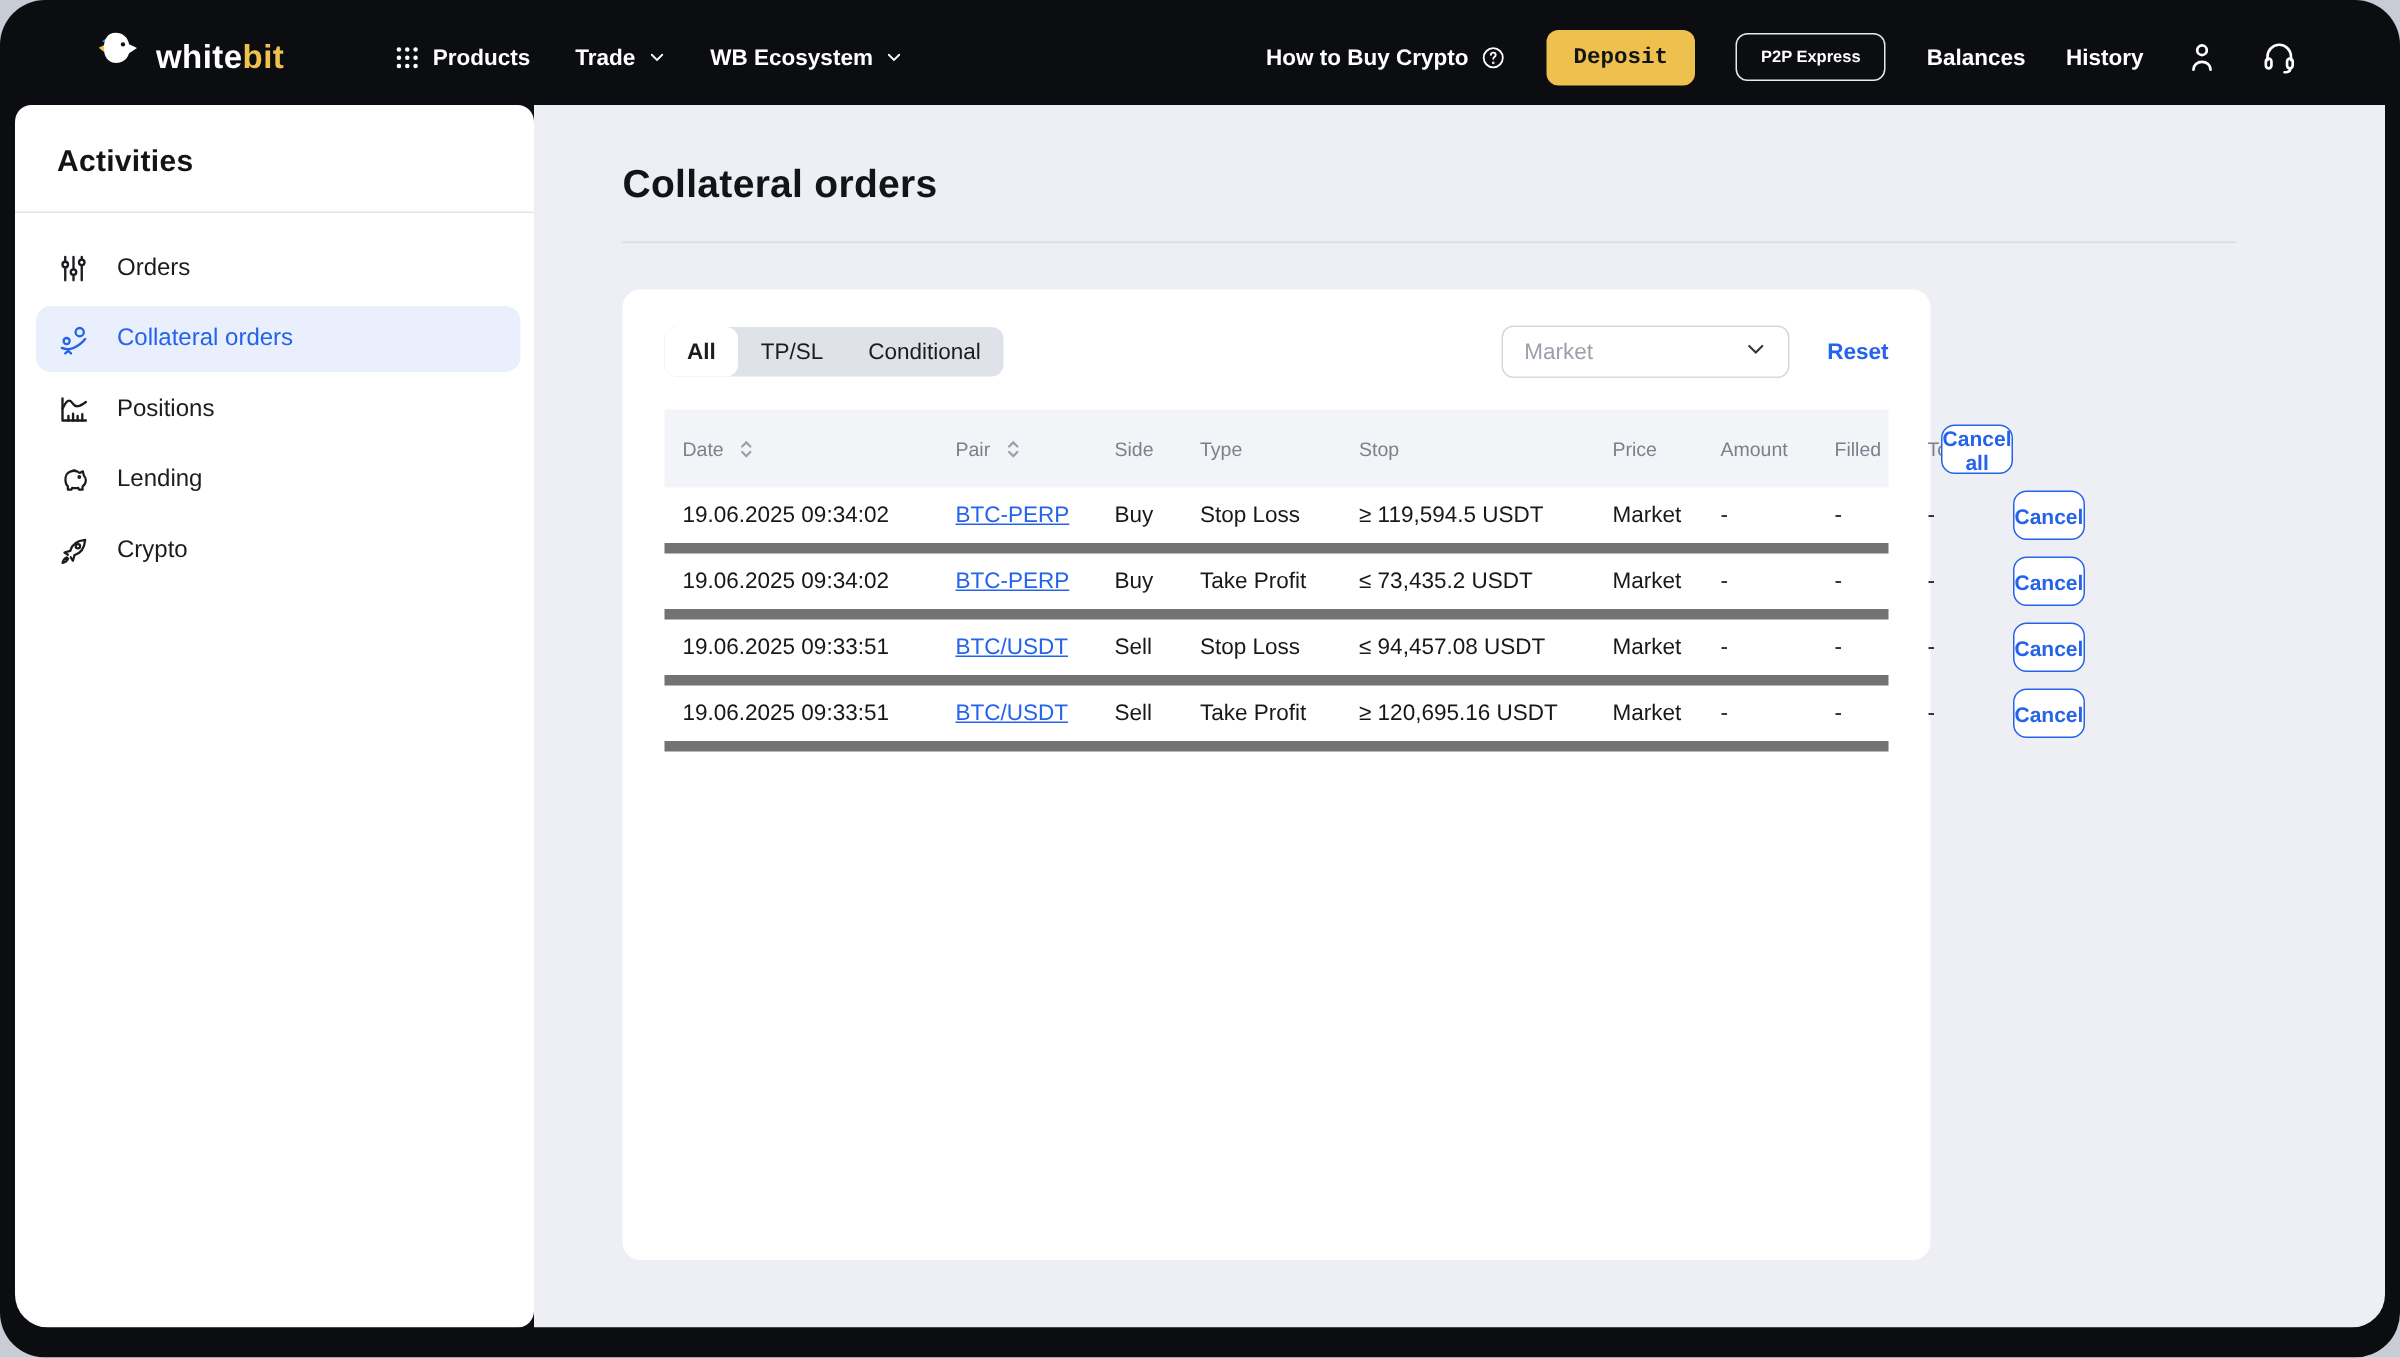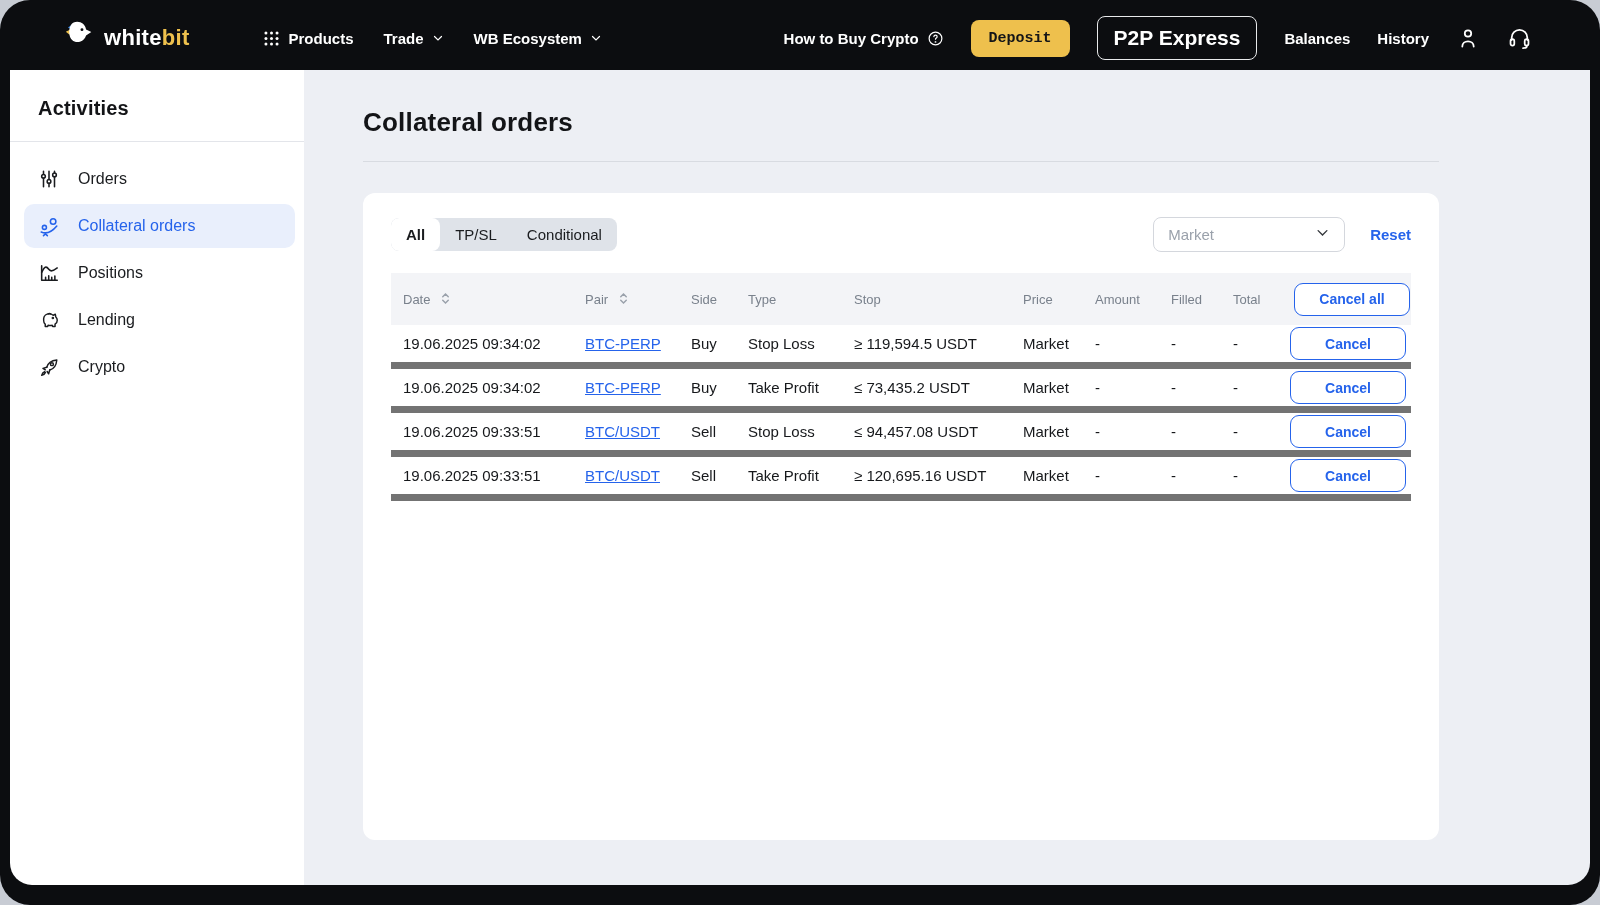--- a/index.html
+++ b/index.html
@@ -27,49 +27,49 @@
   .logo-text .bit { color: var(--brand-yellow, #eec04d); }
   .nav-item { display: flex; align-items: center; gap: 8px; font-size: 15px; font-weight: 600; color: #fff; cursor: pointer; white-space: nowrap; }
   .nav-item svg { display: block; }
   .btn-deposit {
     background: var(--brand-yellow, #eec04d); color: #131417; border: none;
     font-size: 15px; font-weight: 600; padding: 10px 18px; border-radius: 8px; cursor: pointer;
     font-family: Liberation Mono, monospace;
   }
   .btn-p2p {
     background: transparent; color: #fff; border: 1.5px solid #e8e9eb;
-    font-size: 21px; font-weight: 600; padding: 9px 16px; border-radius: 8px; cursor: pointer;
+    font-size: 11px; font-weight: 600; padding: 9px 16px; border-radius: 8px; cursor: pointer;
     font-family: inherit;
   }
   .nav-icon { cursor: pointer; display: flex; }
 
   
   .body-row { display: flex; height: 815px; border-radius: 0 0 22px 22px; overflow: hidden; }
 
   
-  .sidebar { width: 294px; background: #fff; flex-shrink: 0; }
+  .sidebar { width: 346px; background: #fff; flex-shrink: 0; border-radius: 11px; }
   .sidebar-header { padding: 27px 28px 21px 28px; }
   .sidebar-title { font-size: 20px; font-weight: 700; color: #131417; letter-spacing: .2px; }
   .sidebar-sep { border: 0; border-top: 1px solid #e3e5ea; }
   .side-nav { padding: 15px 9px 0 14px; }
   .side-item {
     display: flex; align-items: center; gap: 17px; height: 44px; padding: 0 13px;
     border-radius: 10px; font-size: 16px; color: #1a1c1f; cursor: pointer; margin-bottom: 3px;
   }
   .side-item .icon { width: 24px; height: 24px; display: flex; align-items: center; justify-content: center; color: #1a1c1f; }
   .side-item.active { background: #e9effc; color: var(--accent-blue, #2563eb); }
   .side-item.active .icon { color: var(--accent-blue, #2563eb); }
 
   
   .main { flex: 1; background: #edeff4; padding: 37px 0 0 59px; }
   .page-title { font-size: 26px; font-weight: 700; color: #131417; letter-spacing: .2px; }
   .title-sep { width: 1076px; border: 0; border-top: 1px solid #d8dbe1; margin-top: 23px; }
 
   .card {
-    width: 1076px; height: 647px; background: #fff; border-radius: 12px;
+    width: 872px; height: 647px; background: #fff; border-radius: 12px;
     margin-top: 31px; padding: 24px 28px;
   }
   .card-top { display: flex; align-items: center; justify-content: space-between; margin-bottom: 21px; }
   .segmented { display: flex; background: #dfe3e9; border-radius: 8px; overflow: hidden; }
   .seg-tab { padding: 8px 15px; font-size: 15px; color: #1a1c1f; cursor: pointer; border-radius: 8px; white-space: nowrap; }
   .seg-tab.active { background: #fff; font-weight: 600; }
   .filters { display: flex; align-items: center; gap: 25px; }
   .select {
     width: 192px; height: 35px; border: 1px solid #d4d7dd; border-radius: 8px;
     display: flex; align-items: center; justify-content: space-between; padding: 0 14px;
@@ -78,21 +78,21 @@
   .select .placeholder { font-size: 15px; color: #9aa1ab; }
   .reset-link { font-size: 15px; font-weight: 600; color: var(--accent-blue, #2563eb); text-decoration: none; cursor: pointer; }
 
   
   .grid-cols {
     display: grid;
     grid-template-columns: 182px 106px 57px 106px 169px 72px 76px 62px 57px minmax(0,1fr);
     align-items: center;
   }
   .thead { background: #f3f4f7; height: 52px; padding-left: 12px; color: #79818c; font-size: 13px; }
-  .th { display: flex; align-items: flex-start; gap: 10px; }
+  .th { display: flex; align-items: center; gap: 10px; }
   .th .sort { color: #9aa1ab; display: flex; }
   .th-action { display: flex; justify-content: flex-end; padding-right: 1px; }
   .tbody .row { height: 44px; padding-left: 12px; border-bottom: 7px solid #737373; font-size: 15px; color: #16181b; }
   .cell-action { display: flex; padding-right: 1px; }
   .pair-link { color: var(--accent-blue, #2563eb); text-decoration: underline; cursor: pointer; }
   .btn-outline-blue {
     width: 116px; height: 33px; background: #fff;
     border: 1.5px solid var(--accent-blue, #2563eb); color: var(--accent-blue, #2563eb);
     border-radius: 9px; font-size: 14px; font-weight: 600; cursor: pointer; font-family: inherit;
   }

